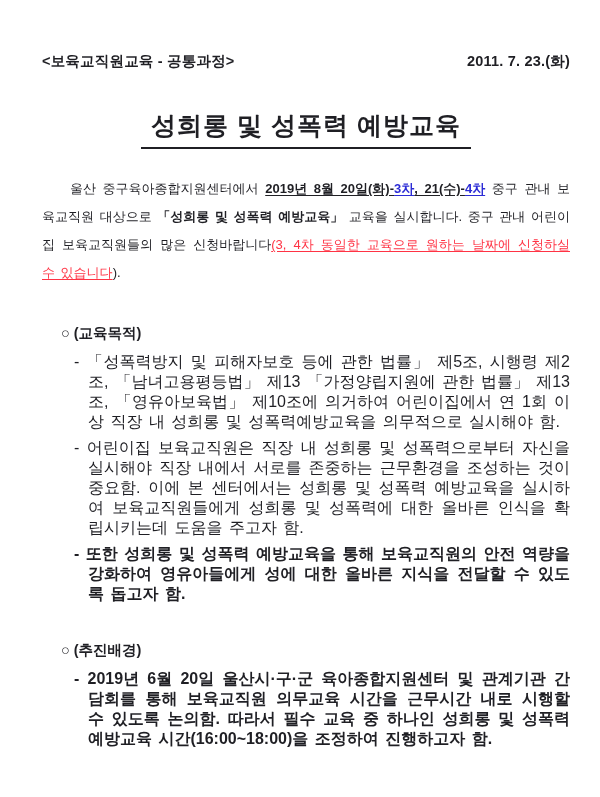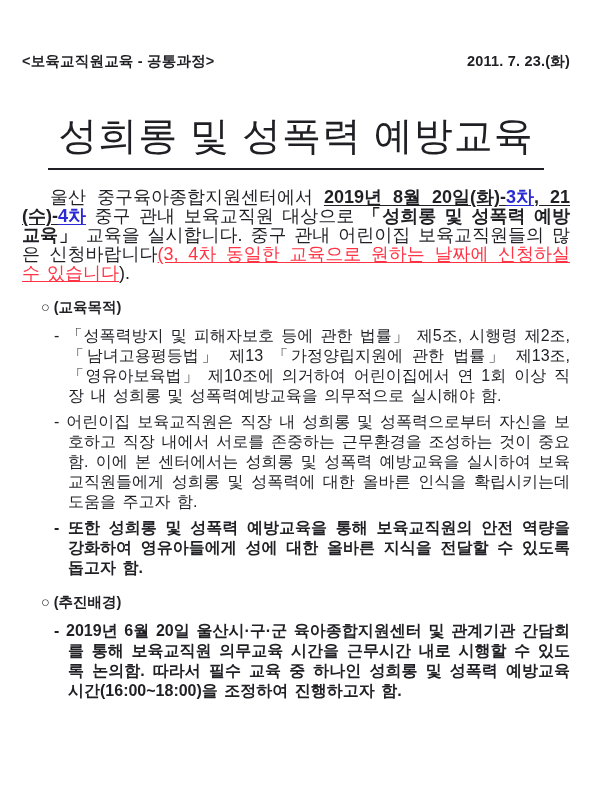--- a/index.html
+++ b/index.html
@@ -6,63 +6,63 @@
   html, body { background: #ffffff; }
   body {
     font-family: "Liberation Sans", "DejaVu Sans", sans-serif;
     color: #1f1f24;
   }
   .page {
     position: relative;
     width: 600px;
     height: 797px;
     background: #ffffff;
-    padding: 52px 30px 0 22px;
+    padding: 52px 30px 0 42px;
     overflow: hidden;
   }
   
   .header-row {
     display: flex;
     justify-content: space-between;
     align-items: baseline;
     font-size: 14.5px;
     font-weight: 700;
     letter-spacing: 0.2px;
   }
   
   .title-wrap {
     text-align: center;
     margin-top: 38px;
   }
   .doc-title {
     display: inline-block;
-    font-size: 39px;
-    font-weight: 400;
+    font-size: 25px;
+    font-weight: 700;
     letter-spacing: 1px;
     padding: 0 10px 5px 10px;
     border-bottom: 2.5px solid #1f1f24;
     white-space: nowrap;
   }
   
   .intro {
-    margin-top: 18px;
-    font-size: 18px;
+    margin-top: 26px;
+    font-size: 13px;
     font-weight: 500;
-    line-height: 19px;
+    line-height: 28px;
     text-align: justify;
     word-spacing: 2px;
     word-break: break-all;
   }
   .intro .first-indent { padding-left: 28px; }
   .b { font-weight: 700; }
   .u { text-decoration: underline; text-underline-offset: 2px; }
   .blue { color: #2b2bd5; }
   .red-pink { color: #ff3344; }
   
-  .section { margin-top: 15px; }
+  .section { margin-top: 37px; }
   .section-heading {
     margin-left: 19px;
     font-size: 14.5px;
     font-weight: 700;
     margin-bottom: 9px;
   }
   .bullet {
     font-size: 16px;
     font-weight: 500;
     line-height: 20px;
@@ -87,21 +87,21 @@
 
   <div class="title-wrap">
     <span class="doc-title">성희롱 및 성폭력 예방교육</span>
   </div>
 
   <p class="intro"><span class="first-indent">울산 중구육아종합지원센터에서 </span><span class="b u">2019년 8월 20일(화)-</span><span class="b u blue">3차</span><span class="b u">, 21(수)-</span><span class="b u blue">4차</span><span> 중구 관내 보육교직원 대상으로 </span><span class="b">「성희롱 및 성폭력 예방교육」</span><span> 교육을 실시합니다. 중구 관내 어린이집 보육교직원들의 많은 신청바랍니다</span><span class="u red-pink">(3, 4차 동일한 교육으로 원하는 날짜에 신청하실 수 있습니다</span><span>).</span></p>
 
   <div class="section">
     <div class="section-heading">○ (교육목적)</div>
     <p class="bullet">- 「성폭력방지 및 피해자보호 등에 관한 법률」 제5조, 시행령 제2조, 「남녀고용평등법」 제13 「가정양립지원에 관한 법률」 제13조, 「영유아보육법」 제10조에 의거하여 어린이집에서 연 1회 이상 직장 내 성희롱 및 성폭력예방교육을 의무적으로 실시해야 함.</p>
-    <p class="bullet">- 어린이집 보육교직원은 직장 내 성희롱 및 성폭력으로부터 자신을 보호하고 직장 내에서 서로를 존중하는 근무환경을 조성하는 것이 중요함. 이에 본 센터에서는 성희롱 및 성폭력 예방교육을 실시하여 보육교직원들에게 성희롱 및 성폭력에 대한 올바른 인식을 확립시키는데 도움을 주고자 함.</p>
+    <p class="bullet">- 어린이집 보육교직원은 직장 내 성희롱 및 성폭력으로부터 자신을 실시해야 직장 내에서 서로를 존중하는 근무환경을 조성하는 것이 중요함. 이에 본 센터에서는 성희롱 및 성폭력 예방교육을 실시하여 보육교직원들에게 성희롱 및 성폭력에 대한 올바른 인식을 확립시키는데 도움을 주고자 함.</p>
     <p class="bullet">- 또한 성희롱 및 성폭력 예방교육을 통해 보육교직원의 안전 역량을 강화하여 영유아들에게 성에 대한 올바른 지식을 전달할 수 있도록 돕고자 함.</p>
   </div>
 
   <div class="section">
     <div class="section-heading">○ (추진배경)</div>
     <p class="bullet">- 2019년 6월 20일 울산시·구·군 육아종합지원센터 및 관계기관 간담회를 통해 보육교직원 의무교육 시간을 근무시간 내로 시행할 수 있도록 논의함. 따라서 필수 교육 중 하나인 성희롱 및 성폭력 예방교육 시간(16:00~18:00)을 조정하여 진행하고자 함.</p>
   </div>
 
 </div>
 

